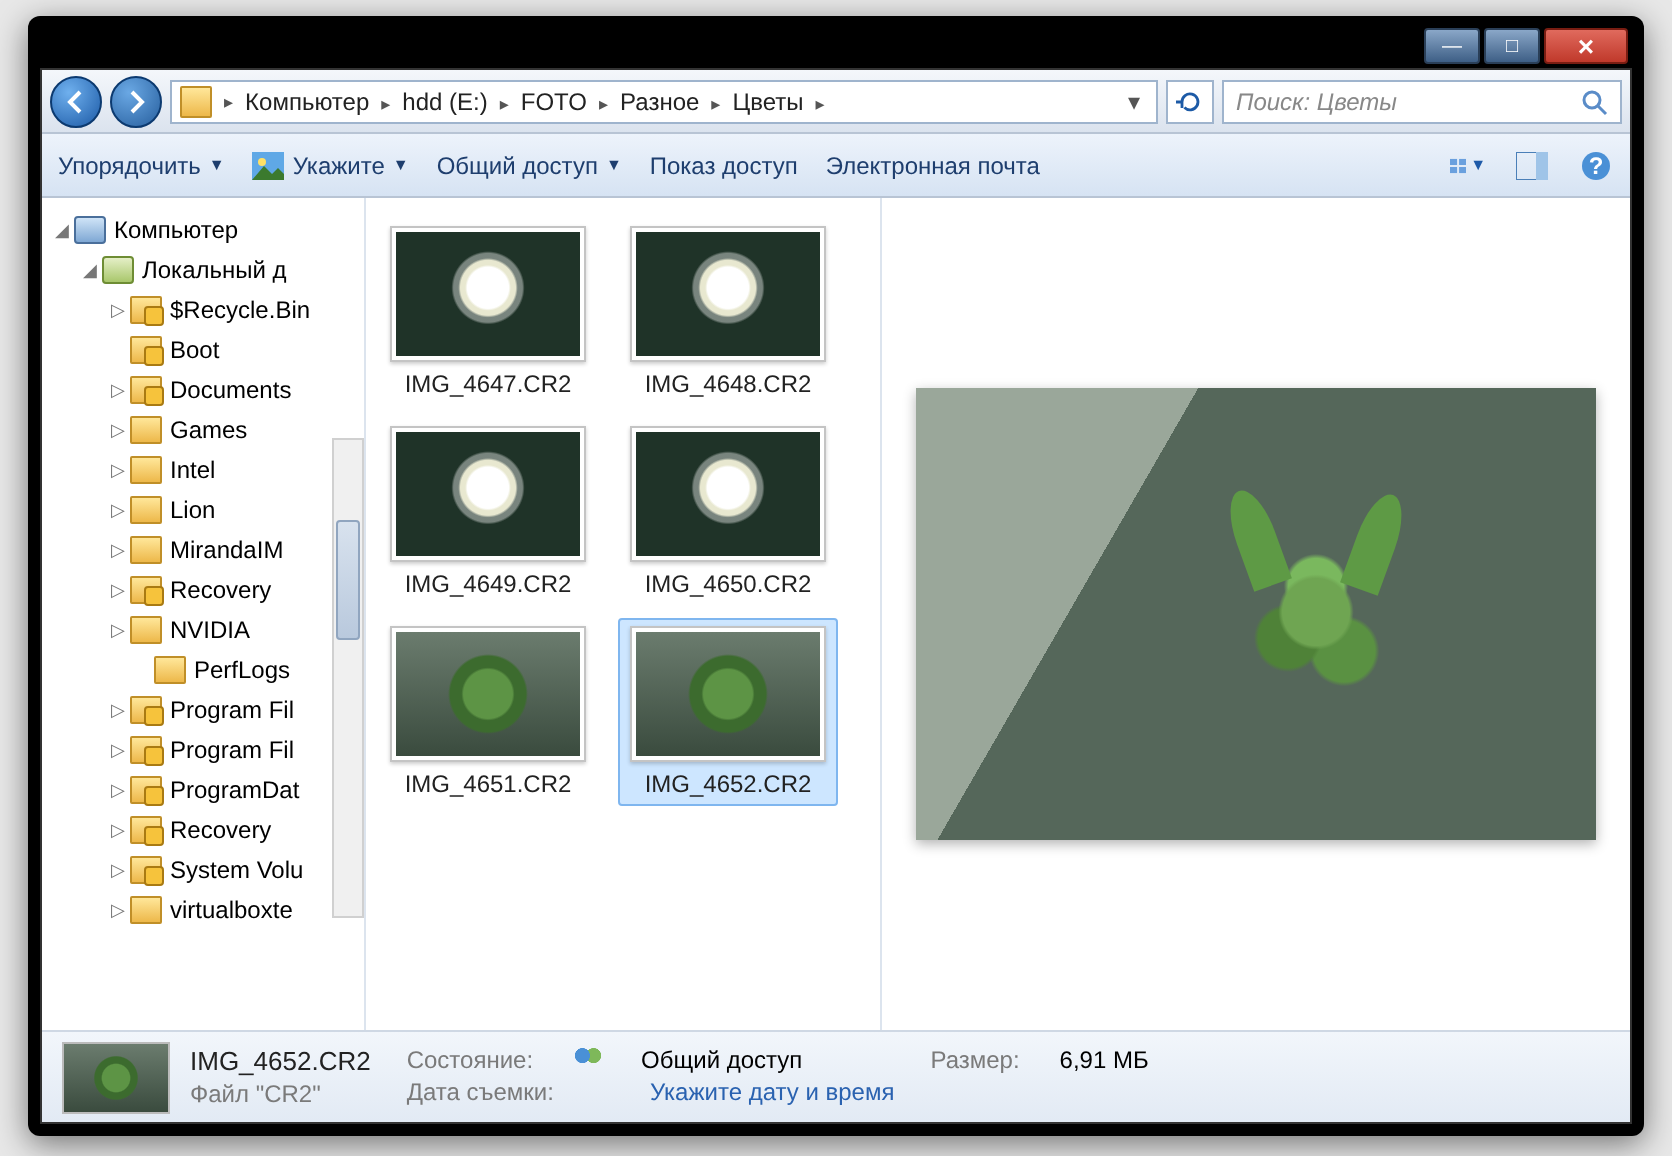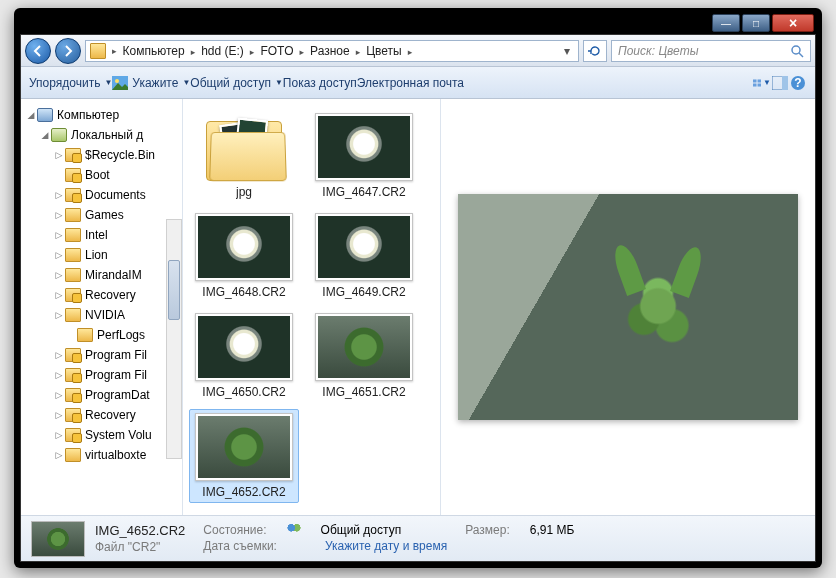--- a/index.html
+++ b/index.html
@@ -18,21 +18,21 @@
 .breadcrumb { flex: 1; height: 22px; background: #fff; border: 1px solid #9fb4cd; display: flex; align-items: center; padding: 0 4px; }
 .bc-icon { width: 16px; height: 16px; background: linear-gradient(#ffe79a,#edb84a); border: 1px solid #c08f28; border-radius: 1px; margin-right: 4px; }
 .bc-text { padding: 0 4px; cursor: pointer; color: #222; }
 .bc-sep { color: #555; font-size: 9px; padding: 0 2px; cursor: pointer; }
 .bc-spacer { flex: 1; }
 .bc-dd { color: #555; cursor: pointer; padding: 0 4px; }
 .refresh { width: 24px; height: 22px; border: 1px solid #9fb4cd; display: flex; align-items: center; justify-content: center; color: #1c5aa6; cursor: pointer; background: #fff; }
 .search { width: 200px; height: 22px; background: #fff; border: 1px solid #9fb4cd; display: flex; align-items: center; padding: 0 6px; color: #888; font-style: italic; }
 .search svg { margin-left: auto; }
 
-.toolbar { height: 32px; background: linear-gradient(#edf3fb,#d6e3f3); display: flex; align-items: center; padding: 0 8px; border-bottom: 1px solid #b8c4d4; }
+.toolbar { height: 32px; background: linear-gradient(#edf3fb,#d6e3f3); display: flex; align-items: center; padding: 0 8px; gap: 14px; border-bottom: 1px solid #b8c4d4; }
 .tool { display: flex; align-items: center; gap: 4px; color: #1e3e6e; cursor: pointer; }
 .tool .dd { font-size: 8px; color: #1e3e6e; }
 .tool-spacer { flex: 1; }
 .tool-icon { width: 18px; height: 18px; display: flex; align-items: center; justify-content: center; cursor: pointer; color: #1e5aa8; }
 
 .body { flex: 1; display: flex; background: #fff; overflow: hidden; }
 
 .tree { width: 162px; border-right: 1px solid #dce4ee; padding: 6px 0; overflow-y: auto; position: relative; }
 .tree-row { display: flex; align-items: center; height: 20px; cursor: pointer; white-space: nowrap; }
 .tw { display: inline-flex; width: 12px; justify-content: center; color: #777; font-size: 9px; }
@@ -259,31 +259,20 @@
             <span class="tw">▷</span>
             <span class="fold-ico"></span>
             <span>virtualboxte</span>
           </div>
           <div class="tscroll">
             <div class="tthumb"></div>
           </div>
       </div>
       <div class="files" id="files">
           <div class="item">
-            <div class="folder-thumb">
-              <div class="folder-back"></div>
-              <div class="folder-imgs">
-                <div></div>
-                <div></div>
-              </div>
-              <div class="folder-front"></div>
-            </div>
-            <div class="item-label">jpg</div>
-          </div>
-          <div class="item">
             <div class="thumb">
               <div class="thumb-img white-flower"></div>
             </div>
             <div class="item-label">IMG_4647.CR2</div>
           </div>
           <div class="item">
             <div class="thumb">
               <div class="thumb-img white-flower"></div>
             </div>
             <div class="item-label">IMG_4648.CR2</div>

